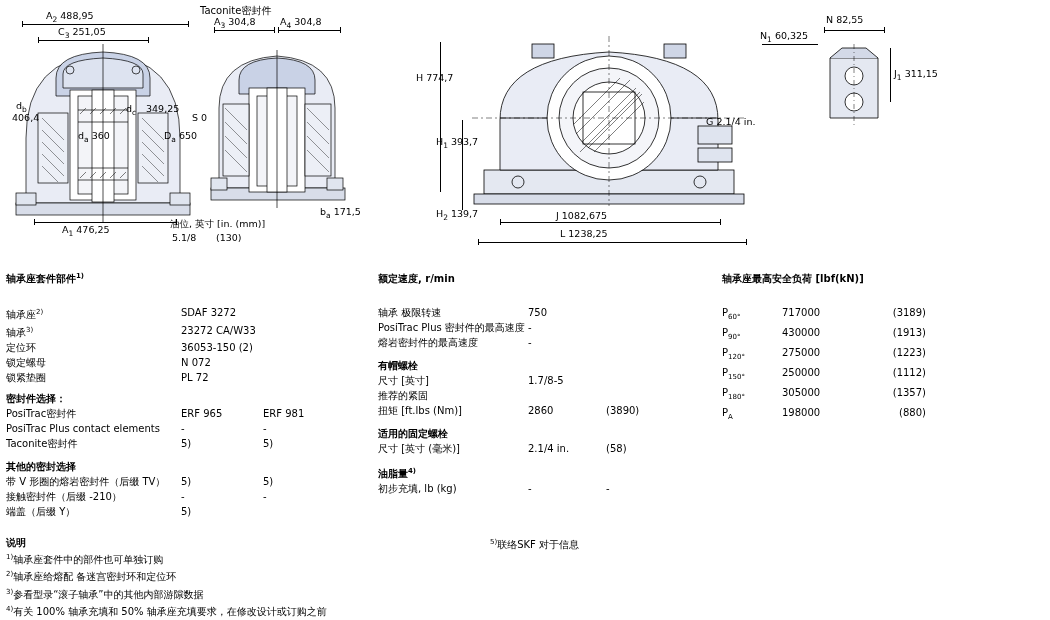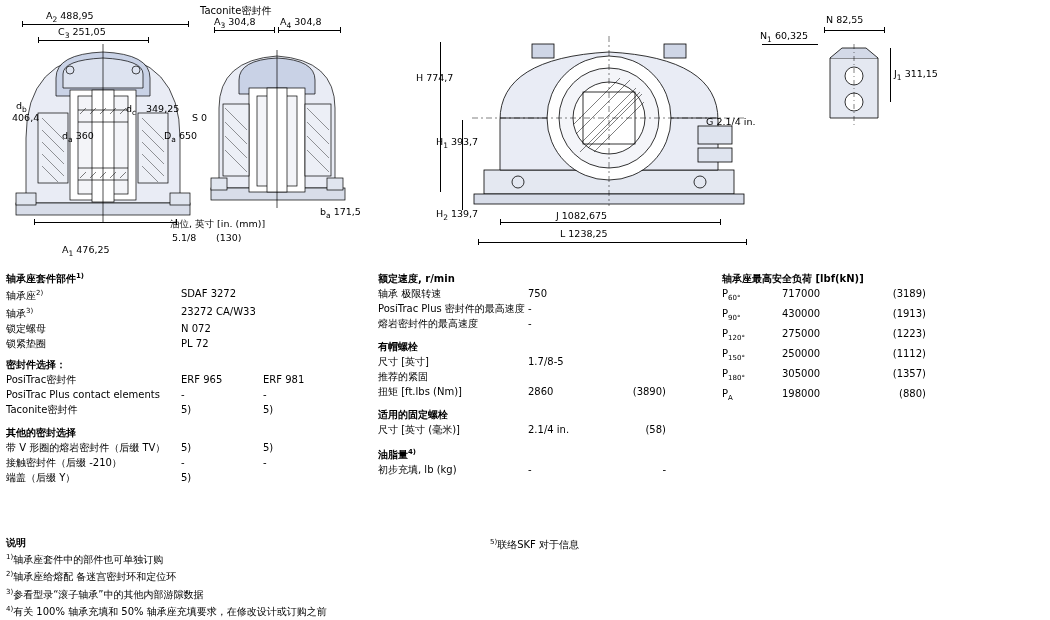--- a/index.html
+++ b/index.html
@@ -18,29 +18,29 @@
   .dim .sub{font-size:7.5px;vertical-align:sub;}
   .lineH{position:absolute;height:0;border-top:1px solid #000;}
   .lineV{position:absolute;width:0;border-left:1px solid #000;}
   .tick{position:absolute;width:0;border-left:1px solid #000;height:6px;}
 
   svg{display:block;}
 
   
   .tables{position:absolute;left:0;top:262px;width:1050px;}
   .col{position:absolute;font-size:10px;}
-  .sec-title{font-weight:bold;font-size:10px;margin-bottom:1px;}
+  .sec-title{font-weight:bold;font-size:10px;margin-bottom:20px;}
   table.t{border-collapse:collapse;}
   table.t td{padding:0 0 2px 0;vertical-align:top;font-size:10px;line-height:13px;}
   .c1{width:175px;}
   .c2{width:82px;}
   .c3{width:80px;}
   .rc1{width:150px;}
   .rc2{width:78px;text-align:left;}
-  .rc3{width:60px;text-align:right;}
+  .rc3{width:60px;text-align:left;}
   .lc1{width:60px;}
   .lc2{width:74px;text-align:left;}
   .lc3{width:70px;text-align:right;}
   .sup{font-size:7px;vertical-align:super;}
   .sub{font-size:7px;vertical-align:sub;}
 
   .notes{position:absolute;left:6px;top:535px;font-size:10px;line-height:15px;}
   .notes .nt{font-weight:bold;}
   .footnote5{position:absolute;left:490px;top:538px;font-size:10px;}
 </style>
@@ -97,37 +97,37 @@
     <div class="dim" style="left:58px;top:26px;">
       C<span class="sub">3</span>&nbsp;<span>251,05</span>
     </div>
 
     <div class="dim" style="left:16px;top:100px;">
       d<span class="sub">b</span>
     </div>
     <div class="dim" style="left:12px;top:112px;">
       <span>406,4</span>
     </div>
-    <div class="dim" style="left:38px;top:130px;padding-left:24px;">
+    <div class="dim" style="left:54px;top:130px;padding-left:24px;">
       d<span class="sub">a</span>&nbsp;<span>360</span>
     </div>
     <div class="dim" style="left:126px;top:103px;text-align:center;">
       d<span class="sub">c</span>
     </div>
     <div class="dim" style="left:146px;top:103px;">
       <span>349,25</span>
     </div>
     <div class="dim" style="left:164px;top:130px;">
       D<span class="sub">a</span>&nbsp;<span>650</span>
     </div>
 
     <div class="lineH" style="left:34px;top:222px;width:142px;"></div>
     <div class="tick" style="left:34px;top:219px;"></div>
     <div class="tick" style="left:176px;top:219px;"></div>
-    <div class="dim" style="left:62px;top:224px;margin-top:20px;">
+    <div class="dim" style="left:62px;top:224px;">
       A<span class="sub">1</span>&nbsp;<span>476,25</span>
     </div>
 
     <div class="dim" style="left:200px;top:4px;font-size:10px;">
       <span>Taconite密封件</span>
     </div>
 
     <svg width="145" height="190" style="position:absolute;left:205px;top:38px;">
       <g stroke="#000" stroke-width="0.7" fill="none">
         <path d="M14,150 L14,70 Q14,22 72,18 Q130,22 130,70 L130,150 Z" fill="#e9ecf5"></path>
@@ -287,20 +287,25 @@
           <td class="c1"><span>轴承座</span><span class="sup">2)</span></td>
           <td class="c2">SDAF 3272</td>
           <td class="c3"></td>
         </tr>
         <tr>
           <td class="c1"><span>轴承</span><span class="sup">3)</span></td>
           <td class="c2">23272 CA/W33</td>
           <td class="c3"></td>
         </tr>
         <tr>
+          <td class="c1">定位环</td>
+          <td class="c2">36053-150 (2)</td>
+          <td class="c3"></td>
+        </tr>
+        <tr>
           <td class="c1">锁定螺母</td>
           <td class="c2">N 072</td>
           <td class="c3"></td>
         </tr>
         <tr>
           <td class="c1">锁紧垫圈</td>
           <td class="c2">PL 72</td>
           <td class="c3"></td>
         </tr>
         <tr>

